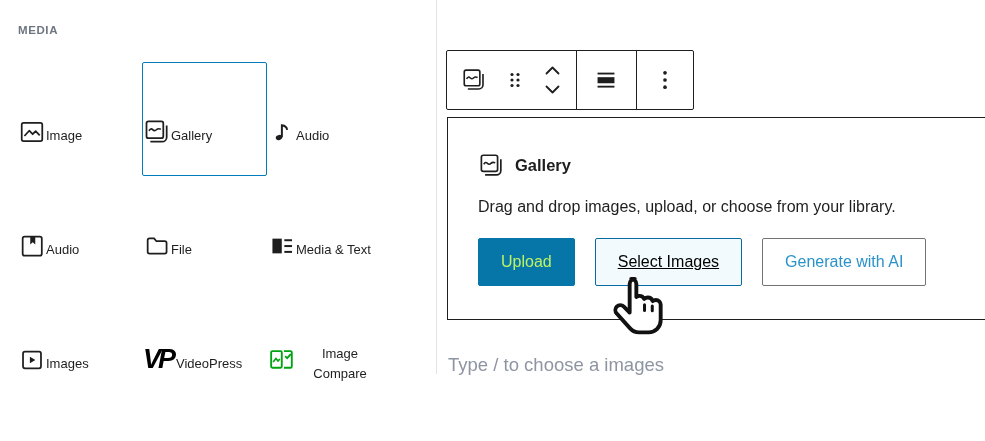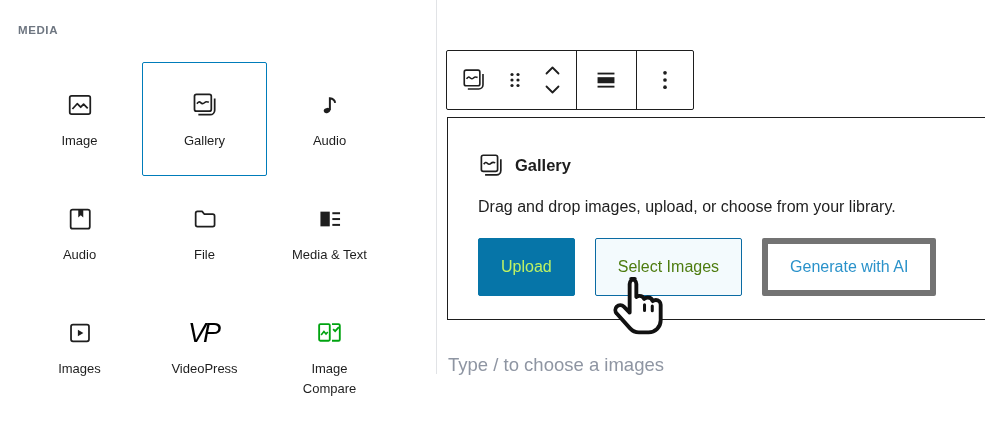--- a/index.html
+++ b/index.html
@@ -18,31 +18,31 @@
   }
   .section-title {
     font-size:11.5px; font-weight:bold; letter-spacing:.6px;
     color:#6e7681; text-transform:uppercase;
   }
   .block-grid {
     margin-top:26px; margin-left:-1px;
     display:grid; grid-template-columns:repeat(3,125px); grid-auto-rows:114px;
   }
   .block-item {
-    display:flex; flex-direction:column; align-items:center;
+    display:flex; flex-direction:row; align-items:center;
     padding-top:25px; border-radius:2px; cursor:pointer; border:1.5px solid transparent;
   }
   .block-item.selected { border-color:#007cba; }
   .icon-wrap { height:34px; display:flex; align-items:center; justify-content:center; }
   .block-label {
     margin-top:9px; font-size:13px; color:#1e1e1e; text-align:center;
     max-width:88px; line-height:1.55;
   }
   .vp-logo {
-    font-weight:400; font-style:italic; font-size:27px; letter-spacing:-3px;
+    font-weight:700; font-style:italic; font-size:27px; letter-spacing:-3px;
     color:#000; line-height:1; padding-right:3px;
   }
 
   
   .toolbar {
     position:absolute; left:446px; top:50px; width:248px; height:60px;
     background:#fff; border:1px solid #1e1e1e; border-radius:2px;
     display:flex; align-items:stretch; z-index:3;
   }
   .tb-group { display:flex; align-items:center; }
@@ -59,22 +59,22 @@
     position:absolute; left:447px; top:117px; width:560px; height:203px;
     background:#fff; border:1px solid #1e1e1e; padding:34px 0 0 30px; z-index:1;
   }
   .ph-header { display:flex; align-items:center; gap:10px; }
   .ph-title { font-size:16.5px; font-weight:bold; color:#1e1e1e; }
   .ph-desc { margin-top:19px; font-size:16px; color:#1e1e1e; }
   .ph-buttons { margin-top:22px; display:flex; gap:20px; }
   .btn { font-family:"Liberation Sans", sans-serif; font-size:16px; border-radius:2px;
          cursor:pointer; padding:12px 22px; line-height:1.4; }
   .btn-primary { background:#0675a8; border:1px solid #0675a8; color:#bef264; }
-  .btn-secondary { background:#f3fafd; border:1.5px solid #0a6ba3; color:#4d7c0f; }
-  .btn-tertiary { background:#fff; border:6px solid #737373; color:#2a92ca; }
+  .btn-secondary { background:#f3fafd; border:1.5px solid #0a6ba3; color:#000000;text-decoration:underline; }
+  .btn-tertiary { background:#fff; border:1px solid #737373; color:#2a92ca; }
 
   
   .empty-paragraph {
     position:absolute; left:448px; top:354px; font-size:18.5px; color:#8e95a2;
     cursor:text; z-index:0;
   }
 
   
   .hand-cursor { position:absolute; left:612px; top:275px; z-index:6; pointer-events:none; }
 </style>

